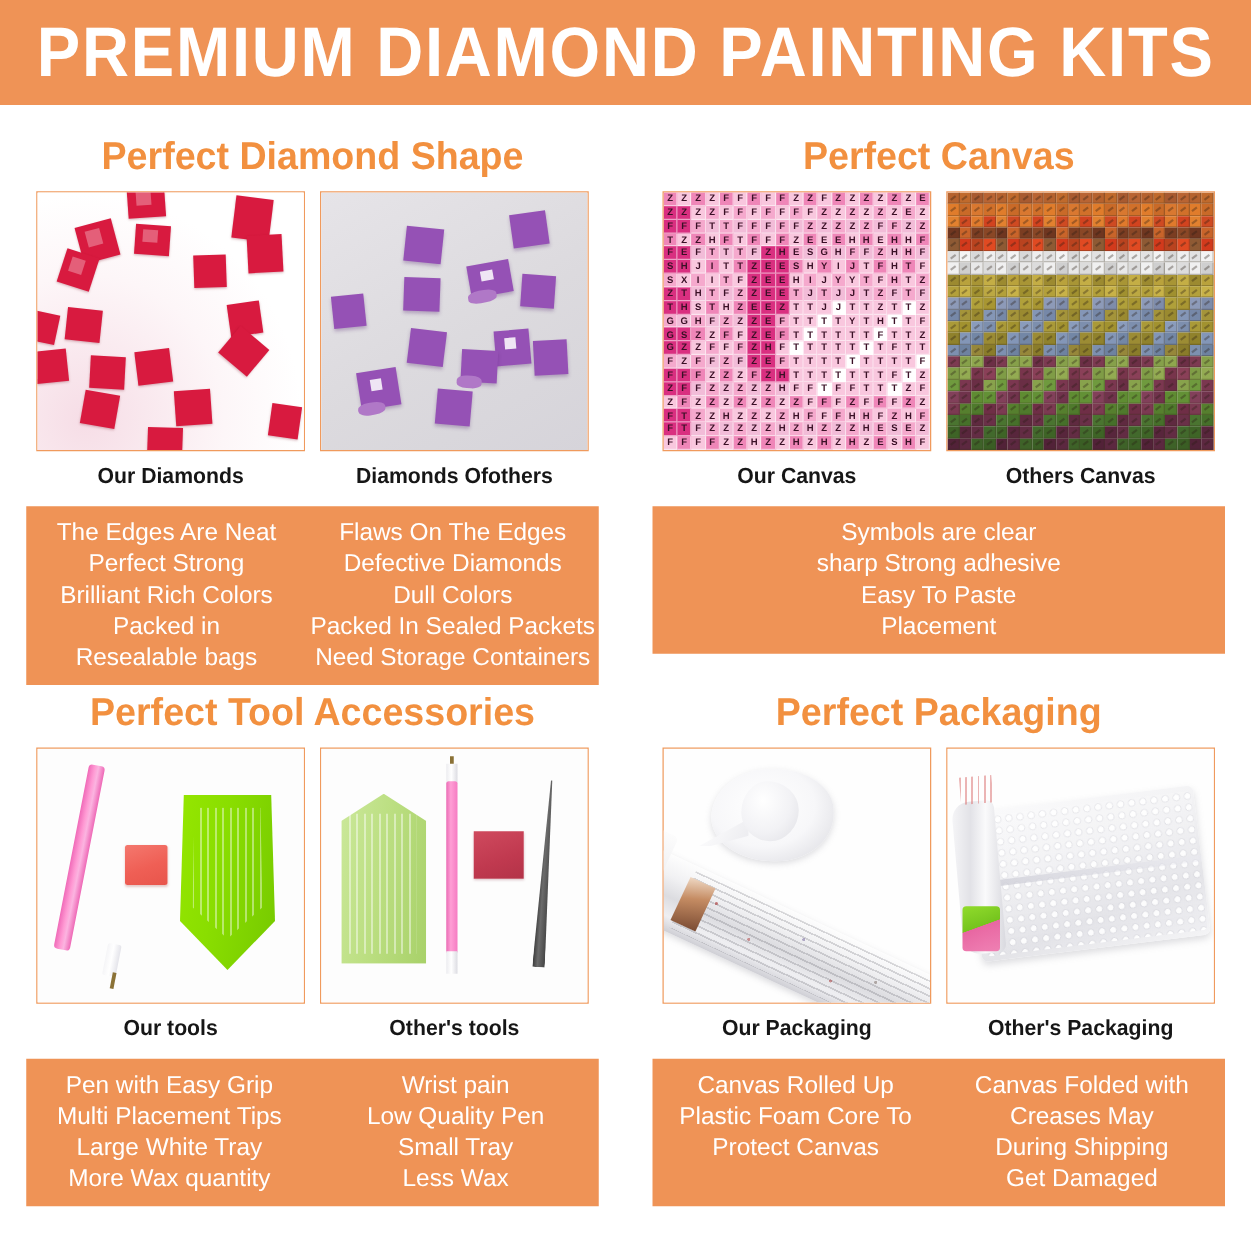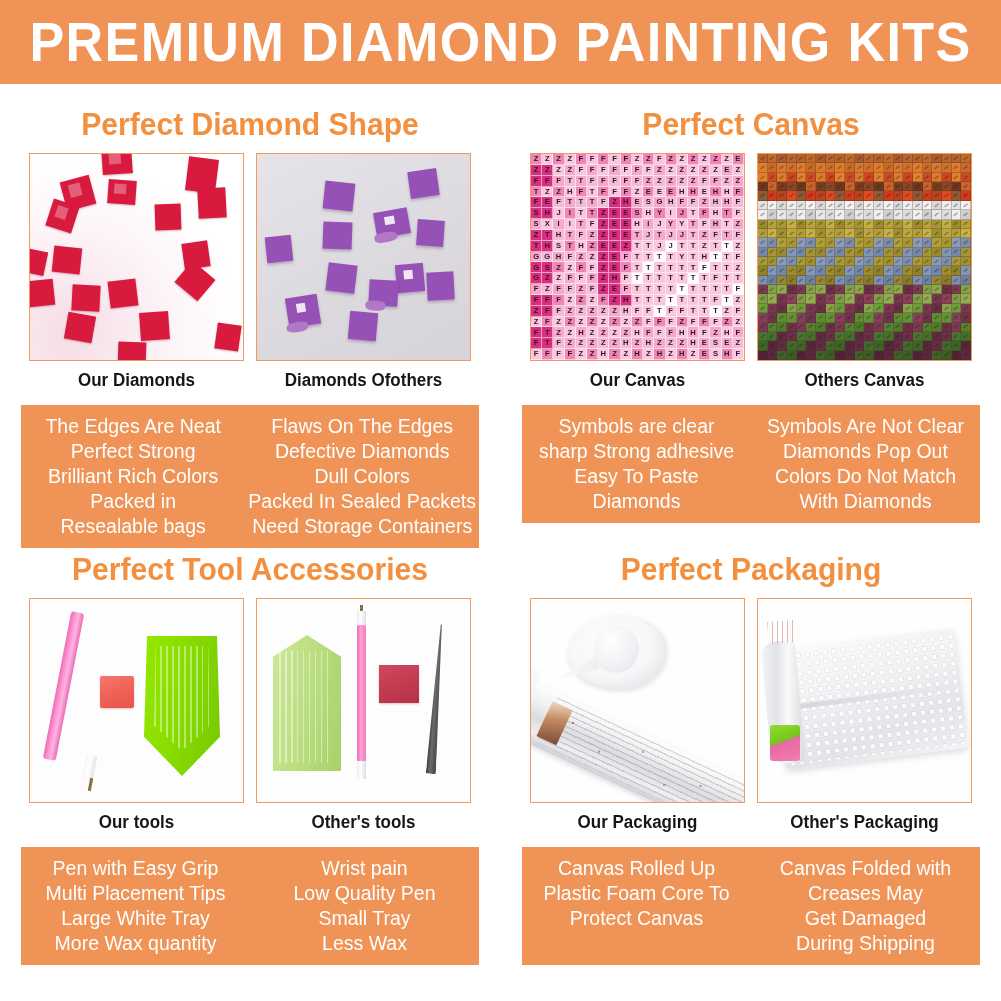--- a/index.html
+++ b/index.html
@@ -1371,27 +1371,21 @@
         </div>
         <div class="caption">Others Canvas</div>
       </div>
     </div>
 
     <div class="textbar">
       <div class="tb-col">
         <div>Symbols are clear</div>
         <div>sharp Strong adhesive</div>
         <div>Easy To Paste</div>
-        <div>Diamonds</div>
-      </div>
-      <div class="tb-col">
-        <div>Symbols Are Not Clear</div>
-        <div>Diamonds Pop Out</div>
-        <div>Colors Do Not Match</div>
-        <div>With Diamonds</div>
+        <div>Placement</div>
       </div>
     </div>
   </div>
 
   <div class="quad q-bl">
     <div class="sec-title">Perfect Tool Accessories</div>
 
     <div class="pair">
       <div class="cell">
         <div class="photo sq203">
@@ -1474,19 +1468,19 @@
 
     <div class="textbar">
       <div class="tb-col">
         <div>Canvas Rolled Up</div>
         <div>Plastic Foam Core To</div>
         <div>Protect Canvas</div>
       </div>
       <div class="tb-col">
         <div>Canvas Folded with</div>
         <div>Creases May</div>
+        <div>During Shipping</div>
         <div>Get Damaged</div>
-        <div>During Shipping</div>
       </div>
     </div>
   </div>
 
 </div>
 
 </body></html>

